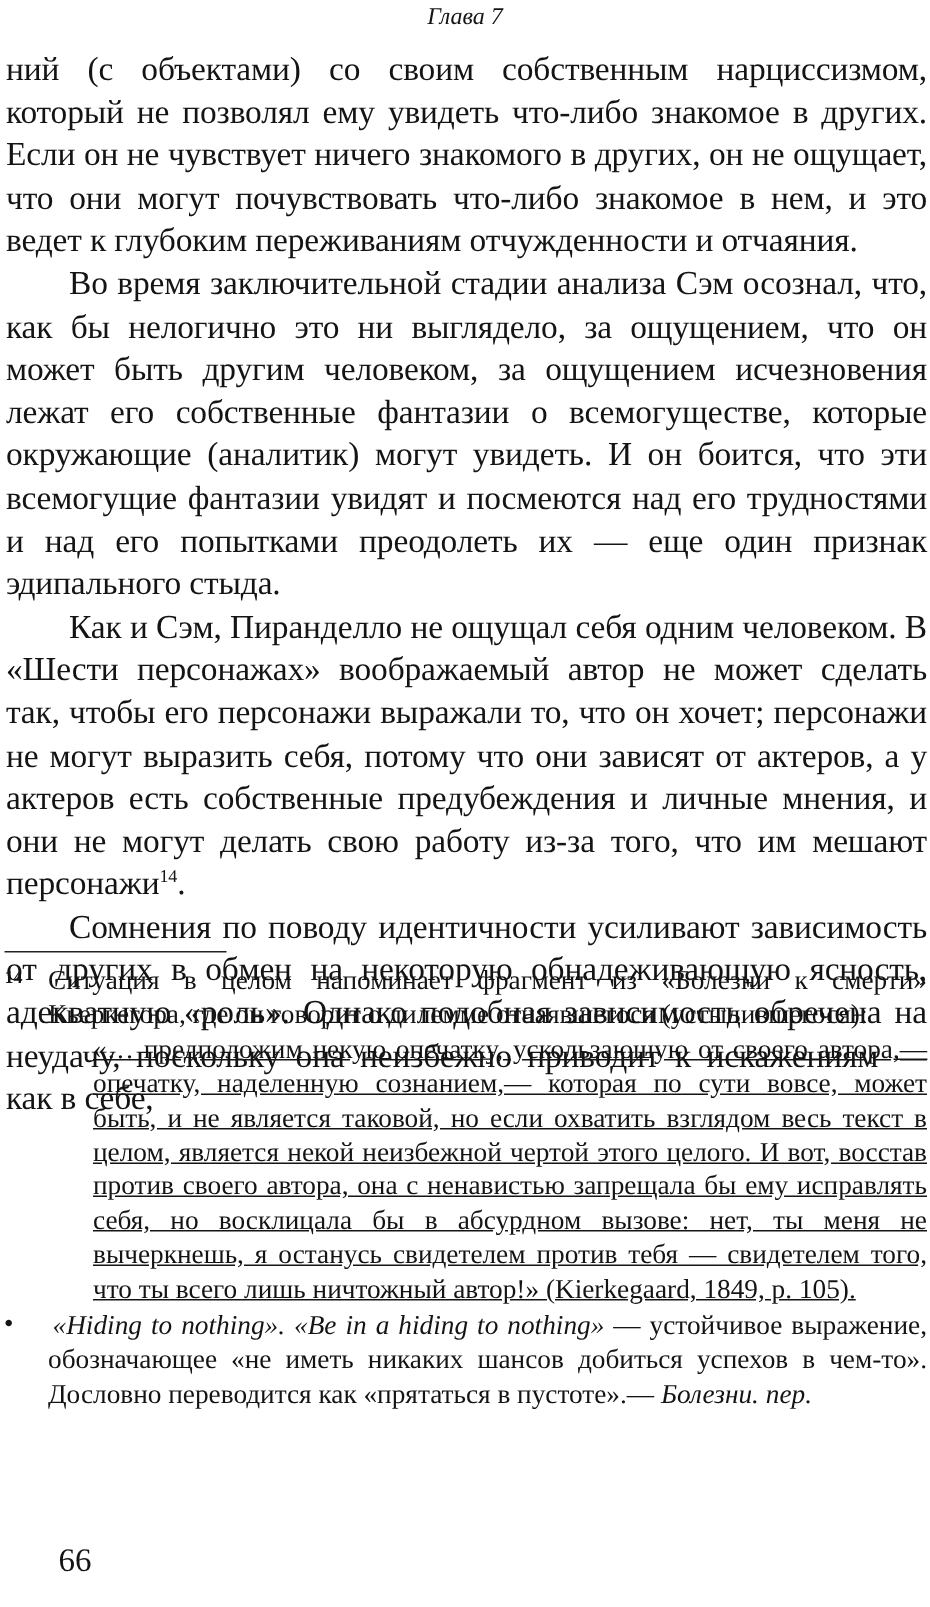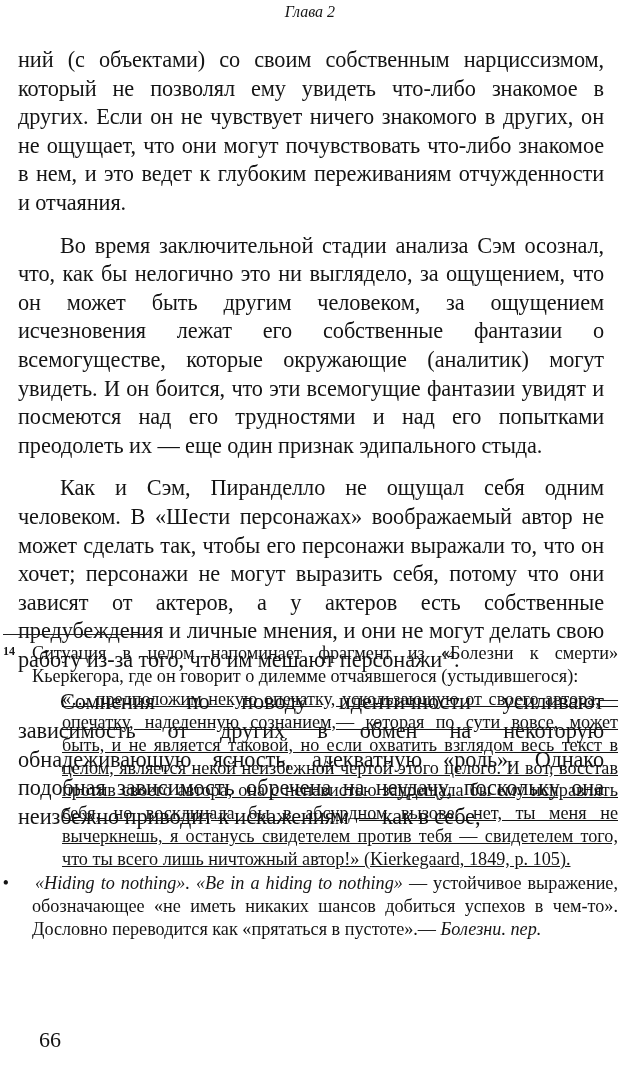--- a/index.html
+++ b/index.html
@@ -29,21 +29,21 @@
       position: absolute;
       top: 32px;
       left: 4px;
       width: 614px;
       font-size: 22.3px;
       line-height: 28.6px;
       text-align: justify;
       letter-spacing: -0.1px;
     }
     .body-text p {
-      margin: 14px;
+      margin: 0;
       text-indent: 0;
     }
     .body-text p.indent {
       text-indent: 42px;
     }
     .fn-rule {
       position: absolute;
       top: 634px;
       left: 3px;
       width: 148px;
@@ -106,21 +106,21 @@
     }
     sup {
       font-size: 12px;
       line-height: 0;
       vertical-align: 8px;
     }
   </style>
 </head>
 <body>
 
-<div class="running-head">Глава 2</div>
+<div class="running-head">Глава 7</div>
 
 <div class="body-text">
   <p>ний (с объектами) со своим собственным нарциссизмом, который не позволял ему увидеть что-либо знакомое в других. Если он не чувствует ничего знакомого в других, он не ощущает, что они могут почувствовать что-либо знакомое в нем, и это ведет к глубоким переживаниям отчужденности и отчаяния.</p>
   <p class="indent">Во время заключительной стадии анализа Сэм осознал, что, как бы нелогично это ни выглядело, за ощущением, что он может быть другим человеком, за ощущением исчезновения лежат его собственные фантазии о всемогуществе, которые окружающие (аналитик) могут увидеть. И он боится, что эти всемогущие фантазии увидят и посмеются над его трудностями и над его попытками преодолеть их — еще один признак эдипального стыда.</p>
   <p class="indent"><span>Как и Сэм, Пиранделло не ощущал себя одним человеком. В «Шести персонажах» воображаемый автор не может сделать так, чтобы его персонажи выражали то, что он хочет; персонажи не могут выразить себя, потому что они зависят от актеров, а у актеров есть собственные предубеждения и личные мнения, и они не могут делать свою работу из-за того, что им мешают персонажи</span><sup>14</sup><span>.</span></p>
   <p class="indent">Сомнения по поводу идентичности усиливают зависимость от других в обмен на некоторую обнадеживающую ясность, адекватную «роль». Однако подобная зависимость обречена на неудачу, поскольку она неизбежно приводит к искажениям — как в себе,</p>
 </div>
 
 <div class="fn-rule"></div>
 

